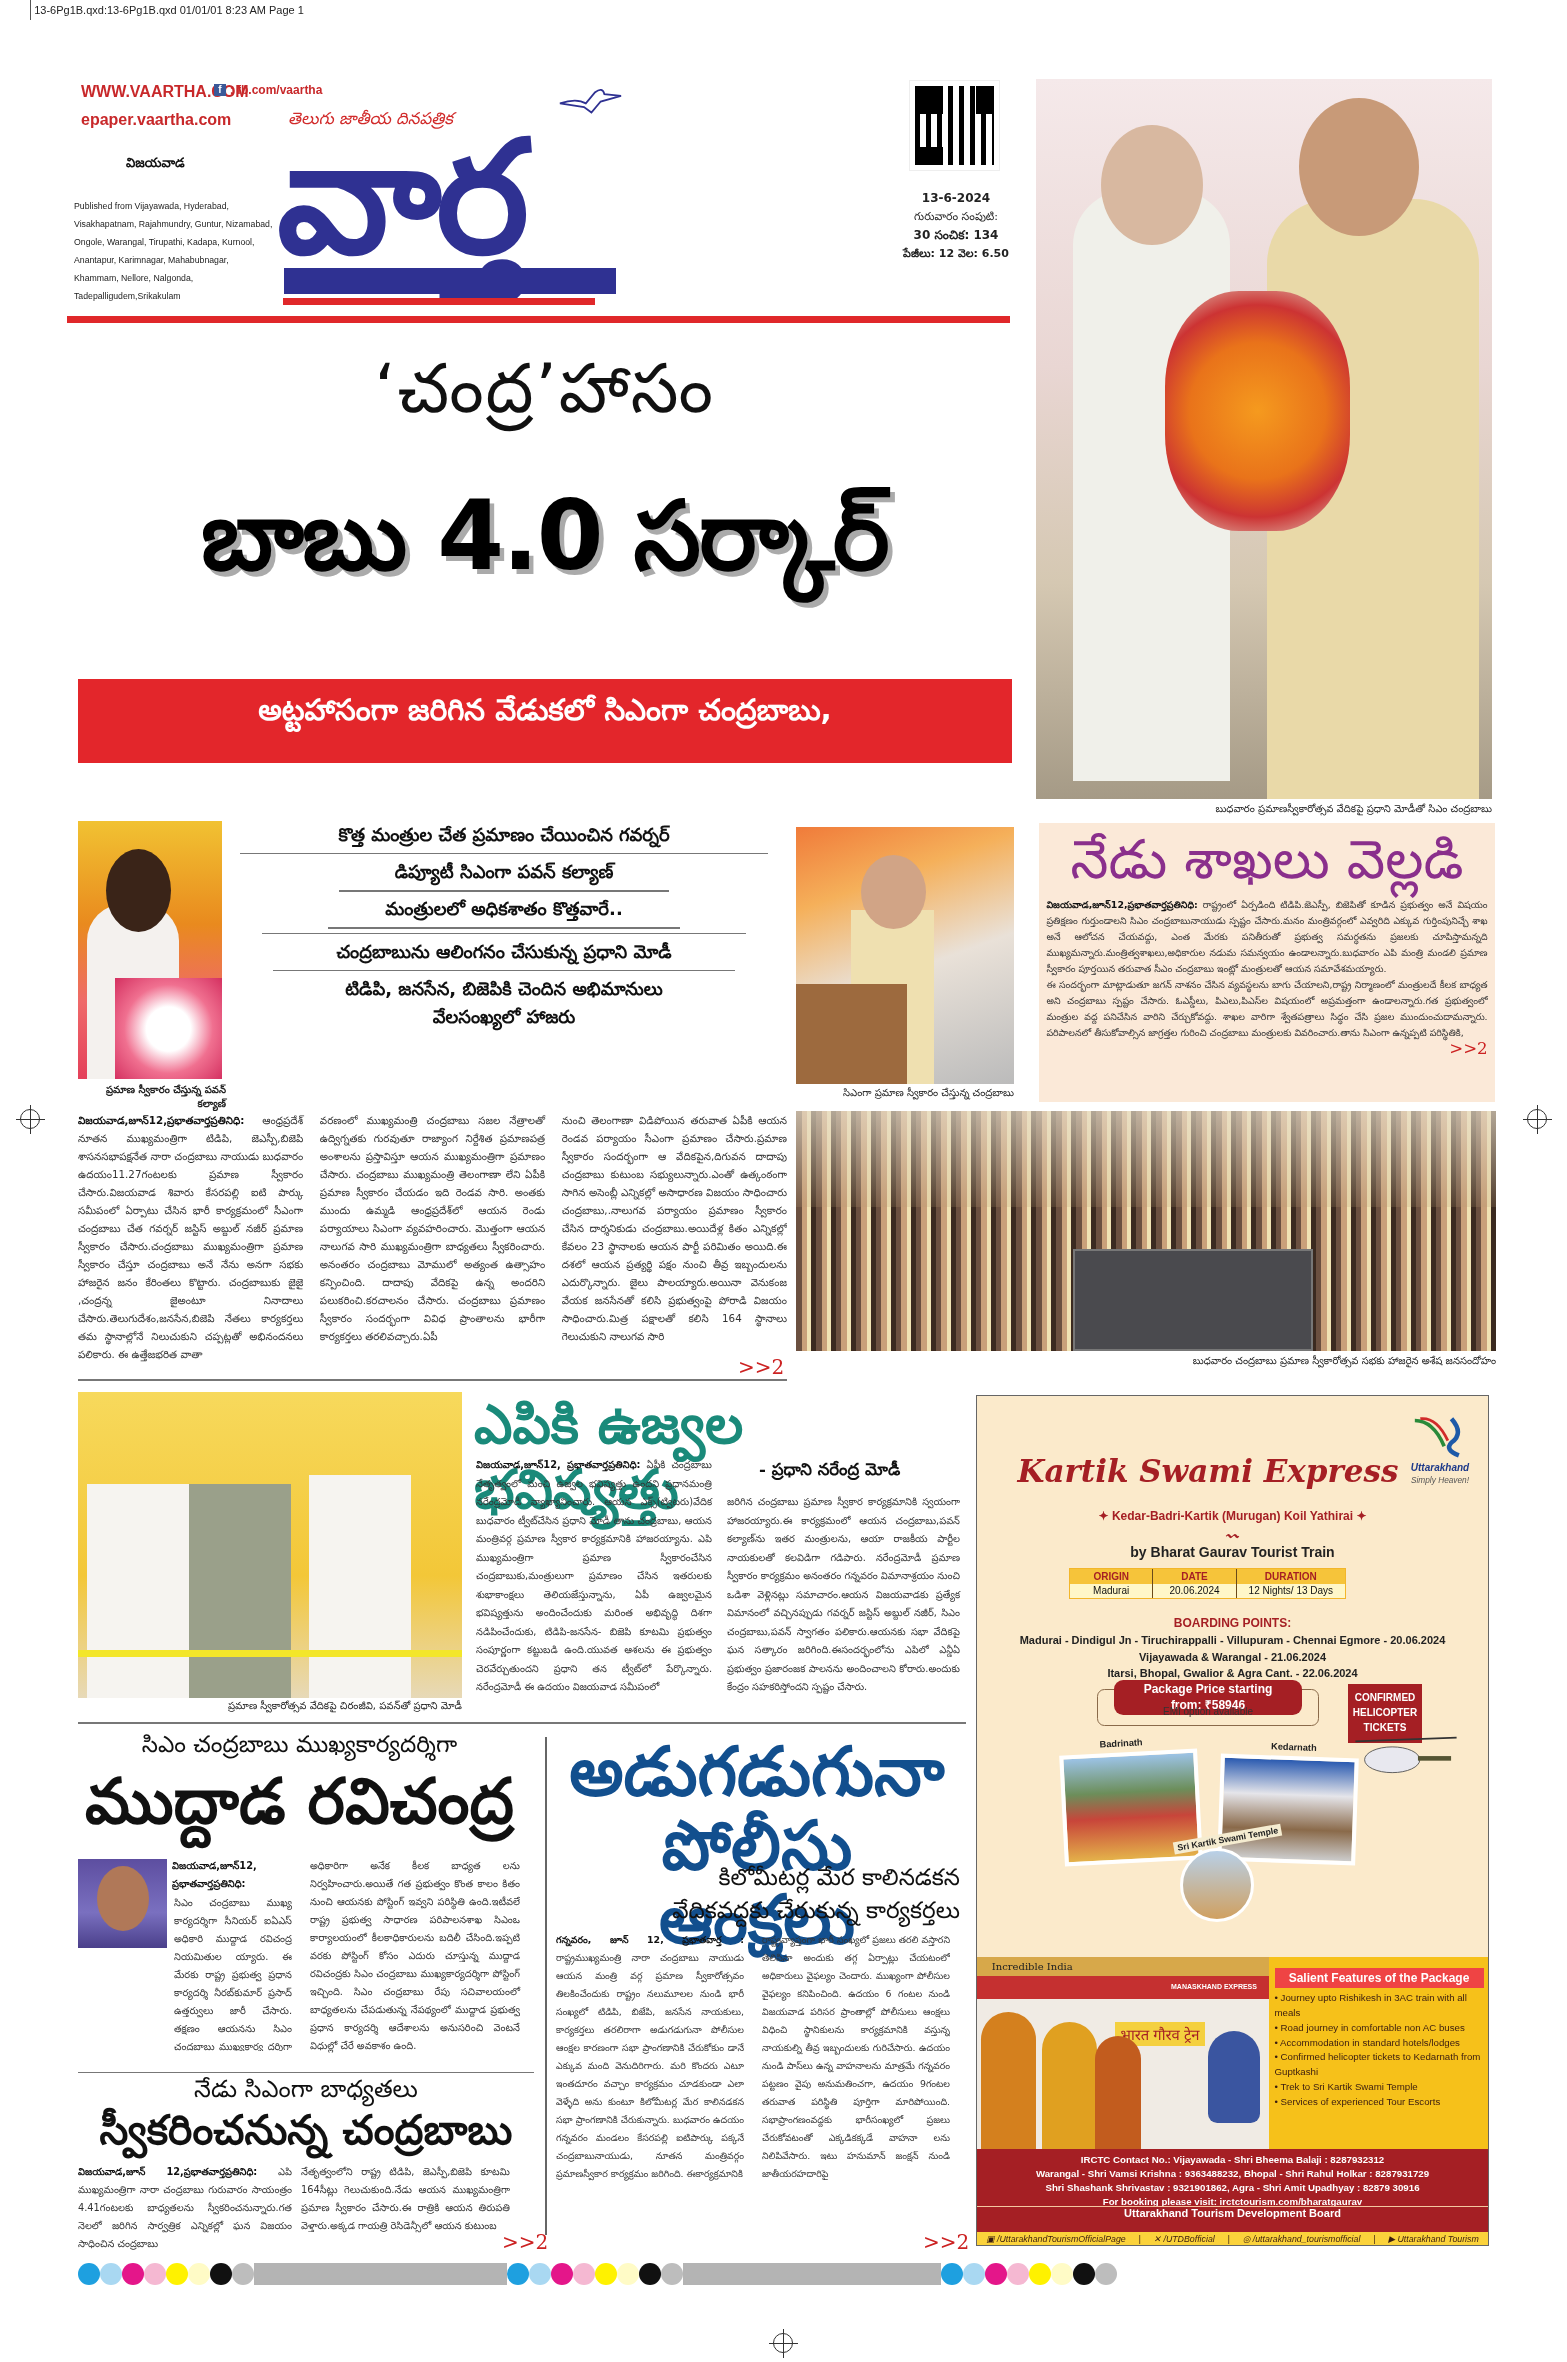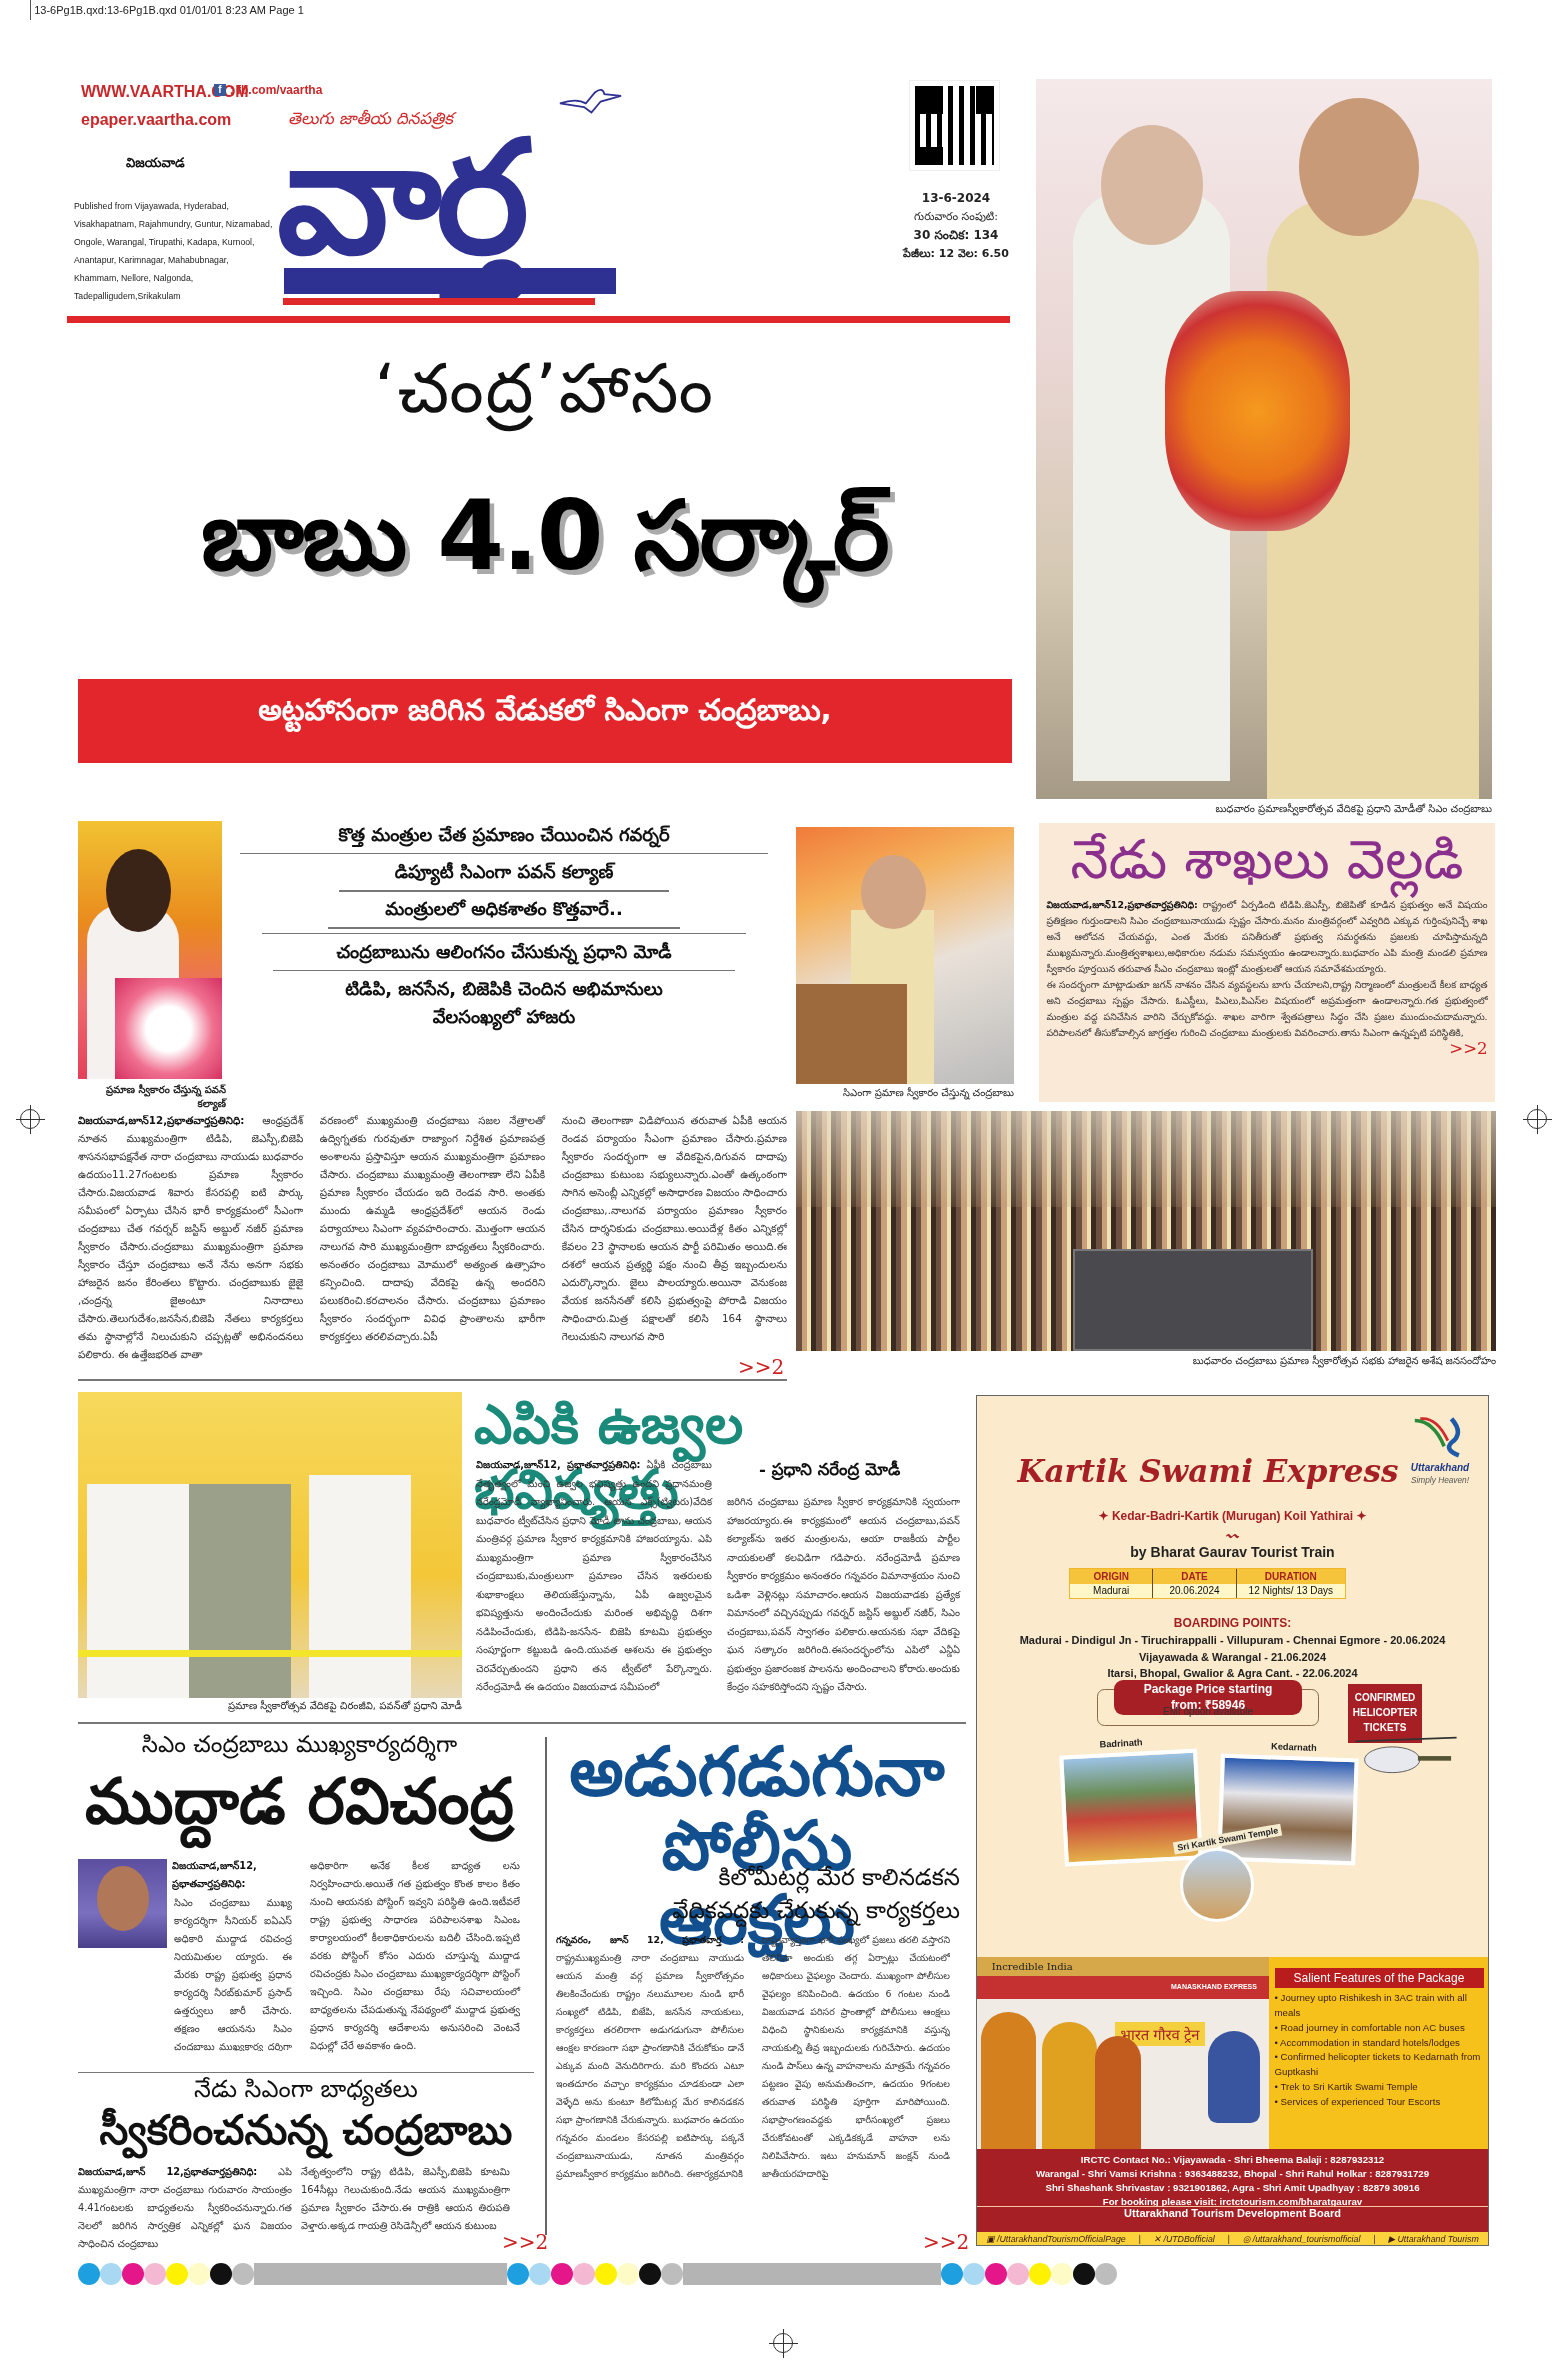--- a/index.html
+++ b/index.html
@@ -50,21 +50,21 @@
   .adtitle{color:#a51f24;font-family:"DejaVu Serif",serif;font-style:italic;font-weight:bold;font-size:31px;text-align:center}
   .adsub{color:#a51f24;font-weight:bold;font-size:12px;text-align:center}
   .adtable{border:1.8px solid #f2b62b;background:#fff7c8;display:grid;grid-template-columns:1fr 1fr 1.3fr;font-size:10px;text-align:center}
   .adtable div{border-right:0.9px solid #6a4a1a;padding:1.8px}
   .adtable .th{background:#f6c43a;color:#a51f24;font-weight:bold}
   .board{color:#a51f24;font-weight:bold;font-size:12px;text-align:center}
   .boardline{font-weight:bold;font-size:11px;text-align:center;color:#222;line-height:16.6px}
   .price{background:#a51f24;color:#fff;font-weight:bold;font-size:12px;border-radius:9.2px;padding:1.8px 13px;text-align:center}
   .heli{background:#a51f24;color:#fff;font-weight:bold;font-size:10px;text-align:center;line-height:14.8px;padding:7.4px 3.7px}
   .features{background:#f6c11a}
-  .feattitle{background:#b91c1c;color:#fff;font-weight:normal;font-size:12px;text-align:center;padding:2.8px}
+  .feattitle{background:#ef4444;color:#fff;font-weight:bold;font-size:12px;text-align:center;padding:2.8px}
   .featlist{font-size:9.7px;color:#3a1c10;line-height:14.8px;padding:3.7px 5.5px;list-style:none}
   .featlist li:before{content:"• "}
   .contact{background:#a51f24;color:#fff;font-size:9.7px;font-weight:bold;text-align:center;line-height:14px;padding:3.7px}
   .social{background:#fbd23b;color:#3a1c10;font-size:8.8px;font-style:italic;display:flex;justify-content:space-around;align-items:center;padding:2.8px}
   .dot{width:22px;height:22px;border-radius:50%;display:inline-block}
   .greybar{background:#b4b4b4;height:22px}
 </style>
 </head>
 <body>
 

